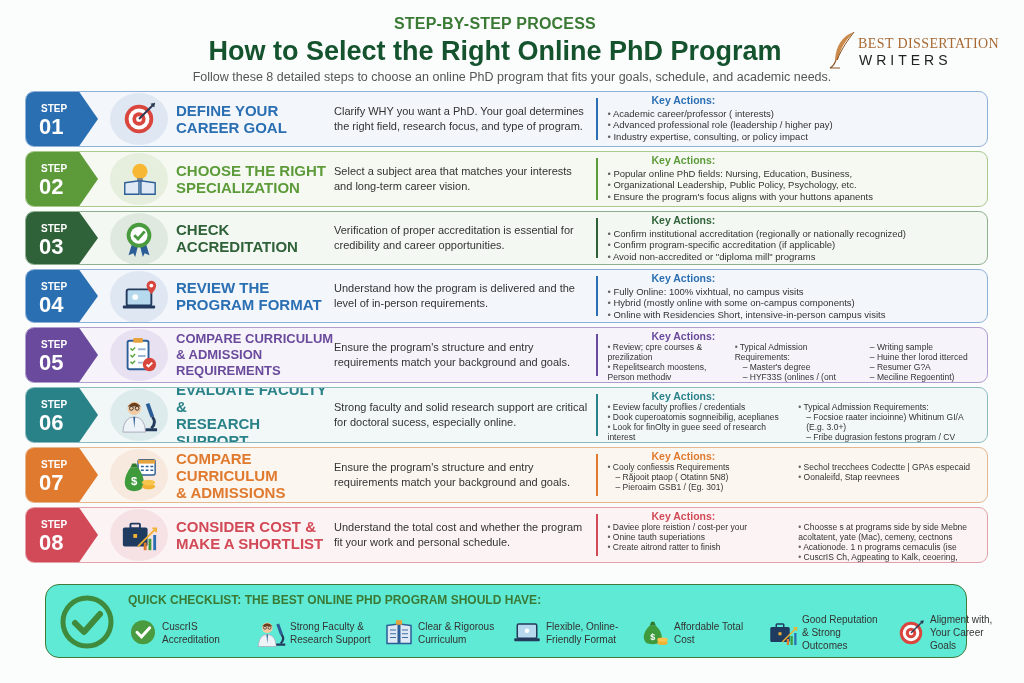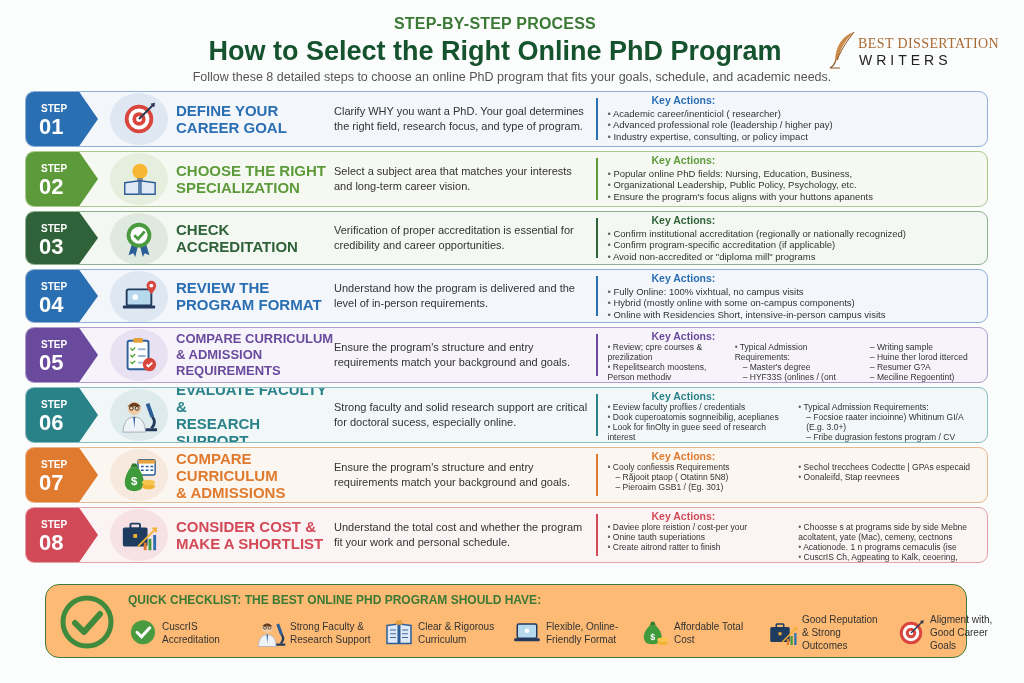--- a/index.html
+++ b/index.html
@@ -31,21 +31,21 @@
   .actions { flex: 1; padding: 3px 8px 0 10px; font-size: 9.5px; color: #333; line-height: 11.5px; }
   .actions .kh { font-weight: bold; font-size: 10.5px; margin-bottom: 1px; padding-left: 44px; }
   .actions ul { list-style: none; }
   .actions li::before { content: "• "; color: #666; }
   .cols { display: flex; gap: 10px; }
   .cols .c { flex: 1; }
   .cols .sub { padding-left: 8px; }
   .cols .sub::before { content: "– "; }
   .actions.dense { font-size: 8.5px; line-height: 10px; }
 
-  .checklist { position: absolute; left: 45px; top: 584px; width: 922px; height: 74px; border: 1.5px solid #3f7a3c; border-radius: 14px; background: #fdba74; }
+  .checklist { position: absolute; left: 45px; top: 584px; width: 922px; height: 74px; border: 1.5px solid #3f7a3c; border-radius: 14px; background: #5eead4; }
   .big-check { position: absolute; left: 14px; top: 10px; width: 54px; height: 54px; }
   .cl-title { position: absolute; left: 82px; top: 8px; font-weight: bold; font-size: 12px; color: #3a7a35; }
   .cl-items { position: absolute; left: 82px; top: 28px; right: 8px; display: flex; }
   .cl-item { display: flex; align-items: center; gap: 4px; margin-right: 12px; }
   .cl-item svg { width: 30px; height: 30px; flex: none; }
   .cl-item span { font-size: 10px; line-height: 13px; color: #333; width: 82px; }
 </style>
 </head>
 <body>
 
@@ -85,21 +85,21 @@
         </div>
     <div class="step-title" style="color:#2b6fb3">
       <span>DEFINE YOUR</span>
       <span>CAREER GOAL</span>
     </div>
     <div class="step-desc">Clarify WHY you want a PhD. Your goal determines the right field, research focus, and type of program.</div>
     <div class="divider" style="background:#2b6fb3"></div>
     <div class="actions">
       <div class="kh" style="color:#2b6fb3">Key Actions:</div>
       <ul>
-            <li>Academic career/inenticiol ( researcher)</li>
+            <li>Academic career/professor ( interests)</li>
             <li>Advanced professional role (leadership / higher pay)</li>
             <li>Industry expertise, consulting, or policy impact</li>
           </ul>
     </div>
       </div>
       <div class="step" style="border-color: rgb(169, 201, 143); background: rgb(245, 249, 241);">
     <div class="badge">
       <div class="bg" style="background:#5d9b3a"></div>
       <div class="lbl">STEP</div>
       <div class="num">02</div>
@@ -441,17 +441,17 @@
         </div>
         <div class="cl-item">
           <svg viewBox="0 0 38 40">
             <circle cx="19" cy="20" r="15" fill="#d9463e"></circle>
             <circle cx="19" cy="20" r="11" fill="#fff"></circle>
             <circle cx="19" cy="20" r="7" fill="#d9463e"></circle>
             <circle cx="19" cy="20" r="3" fill="#fff"></circle>
             <path d="M19 20 L34 5" stroke="#2d3a55" stroke-width="2"></path>
             <path d="M31 4 L36 3 L35 8" fill="#2d3a55"></path>
           </svg>
-          <span>Aligment with, Good Career Goals</span>
+          <span>Aligment with, Your Career Goals</span>
         </div>
       </div>
   </div>
 </div>
 
 </body></html>

